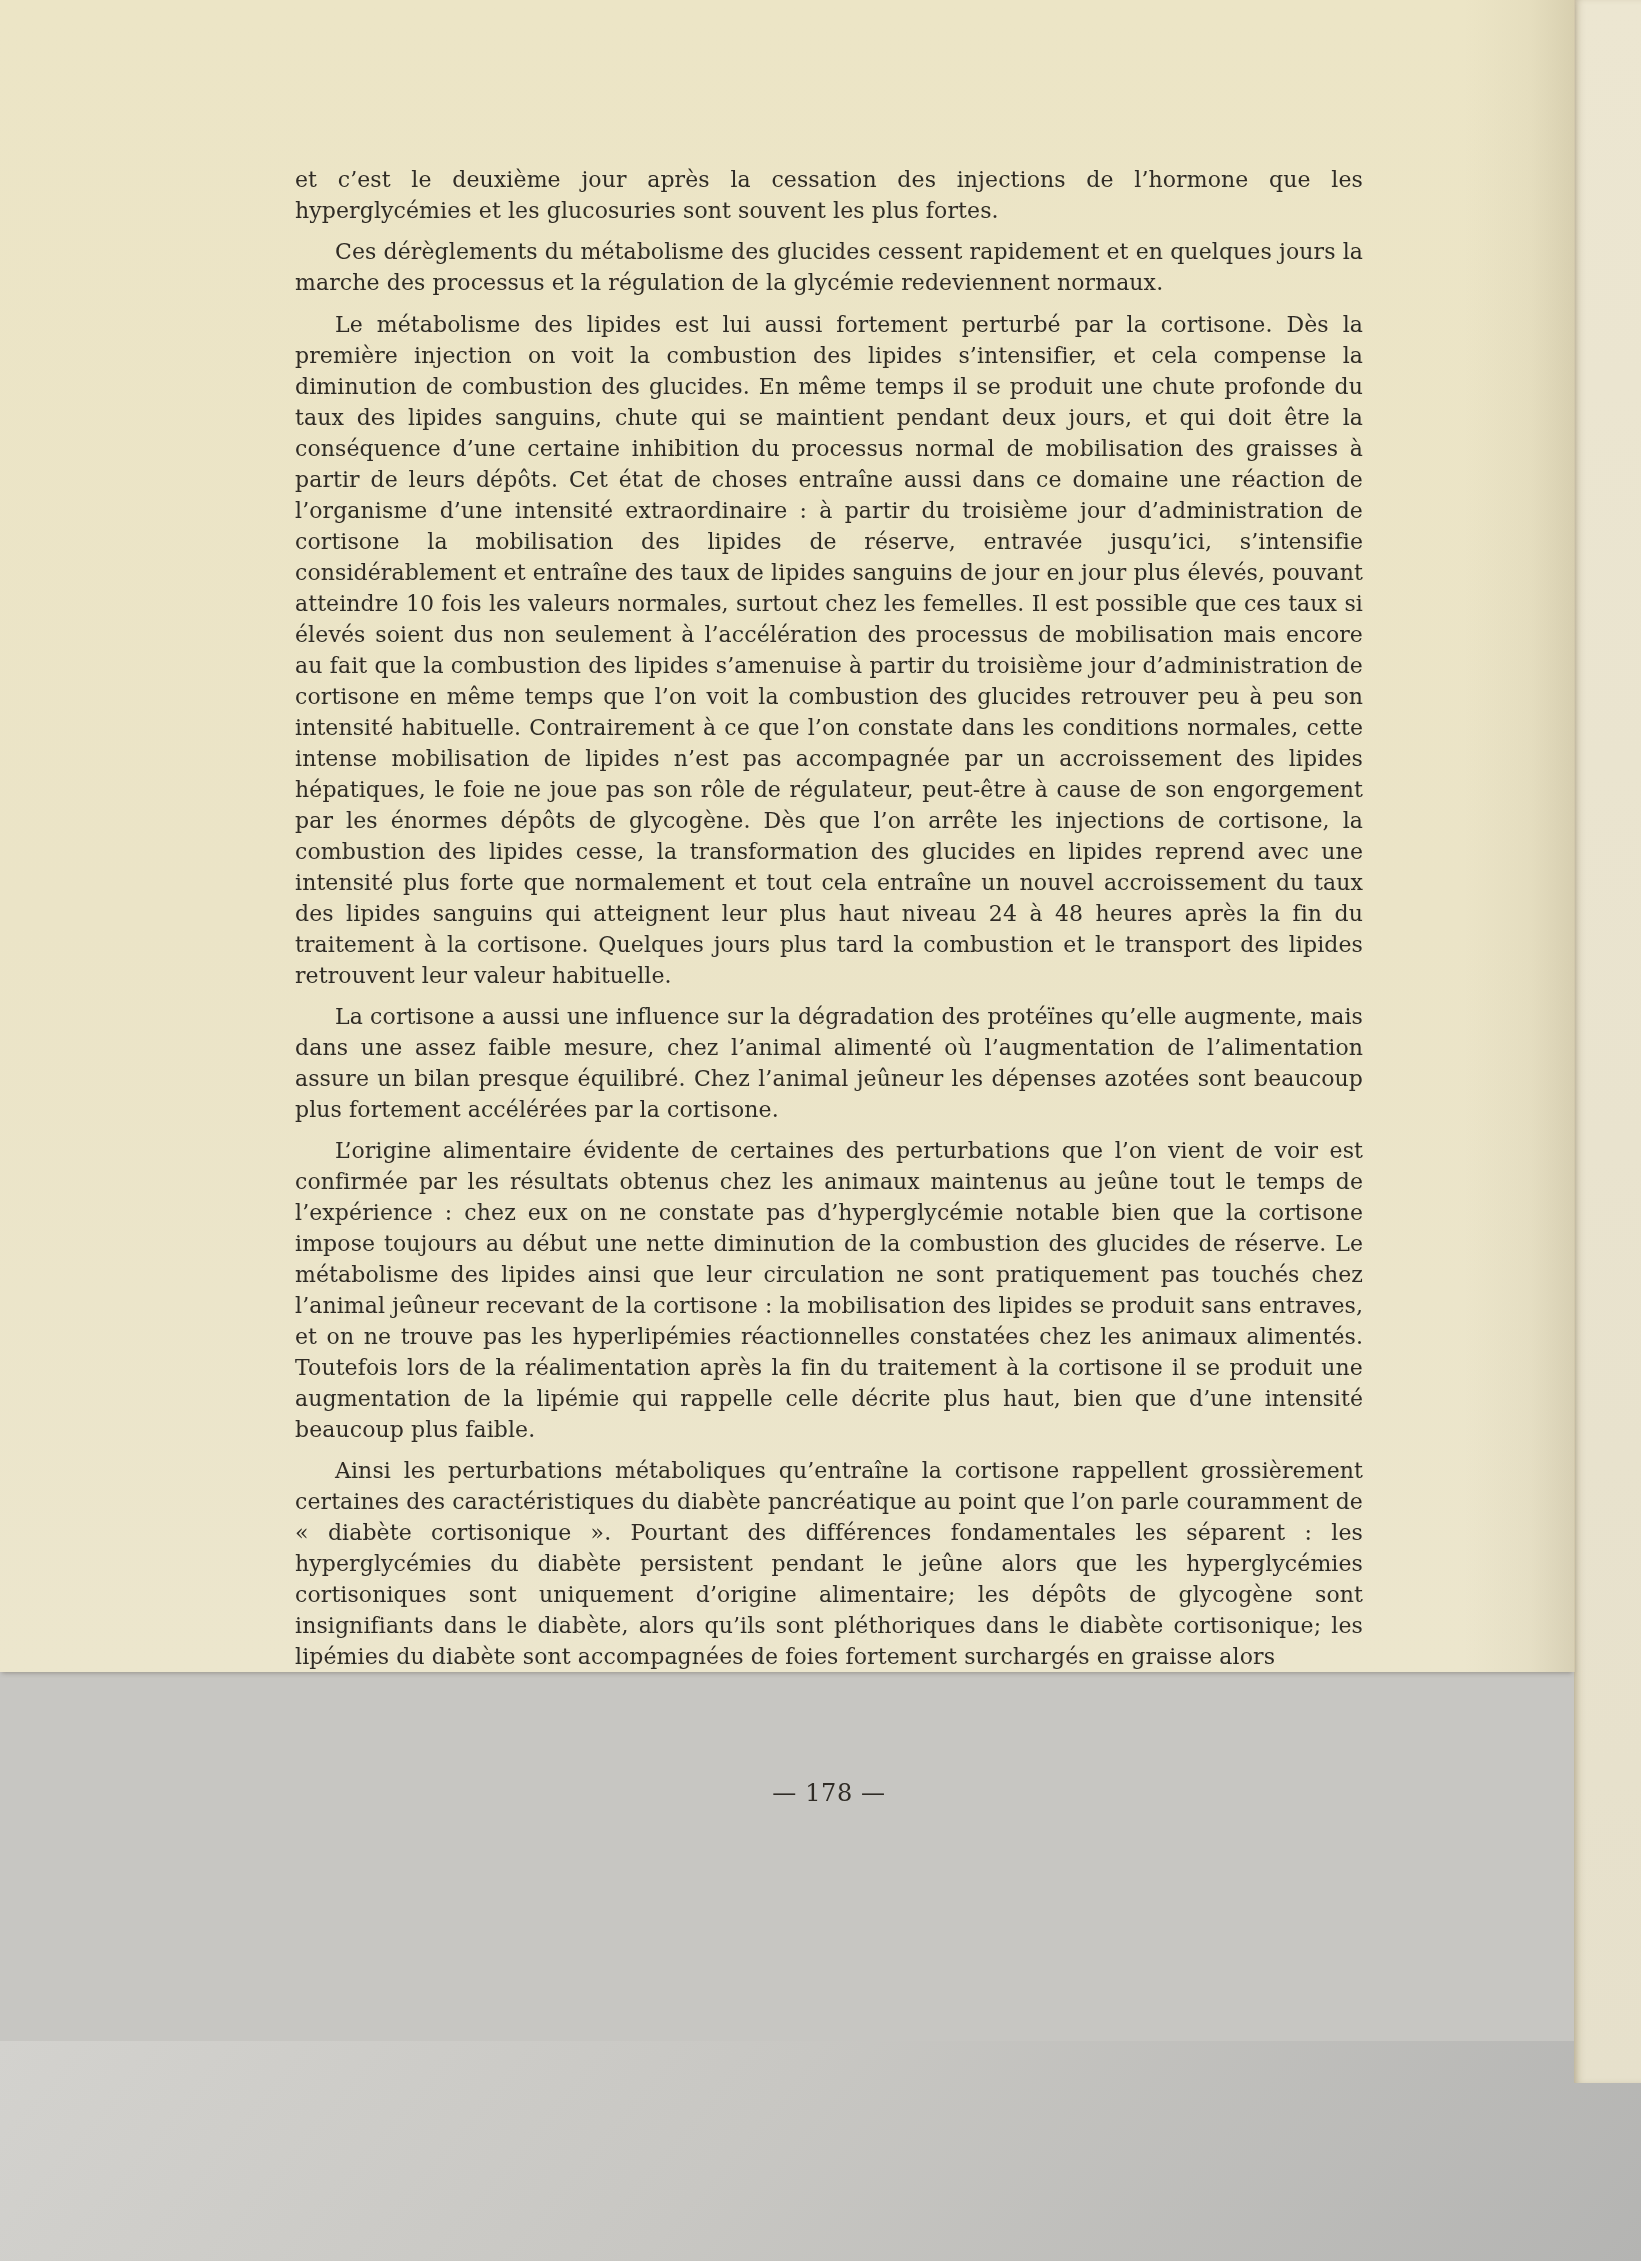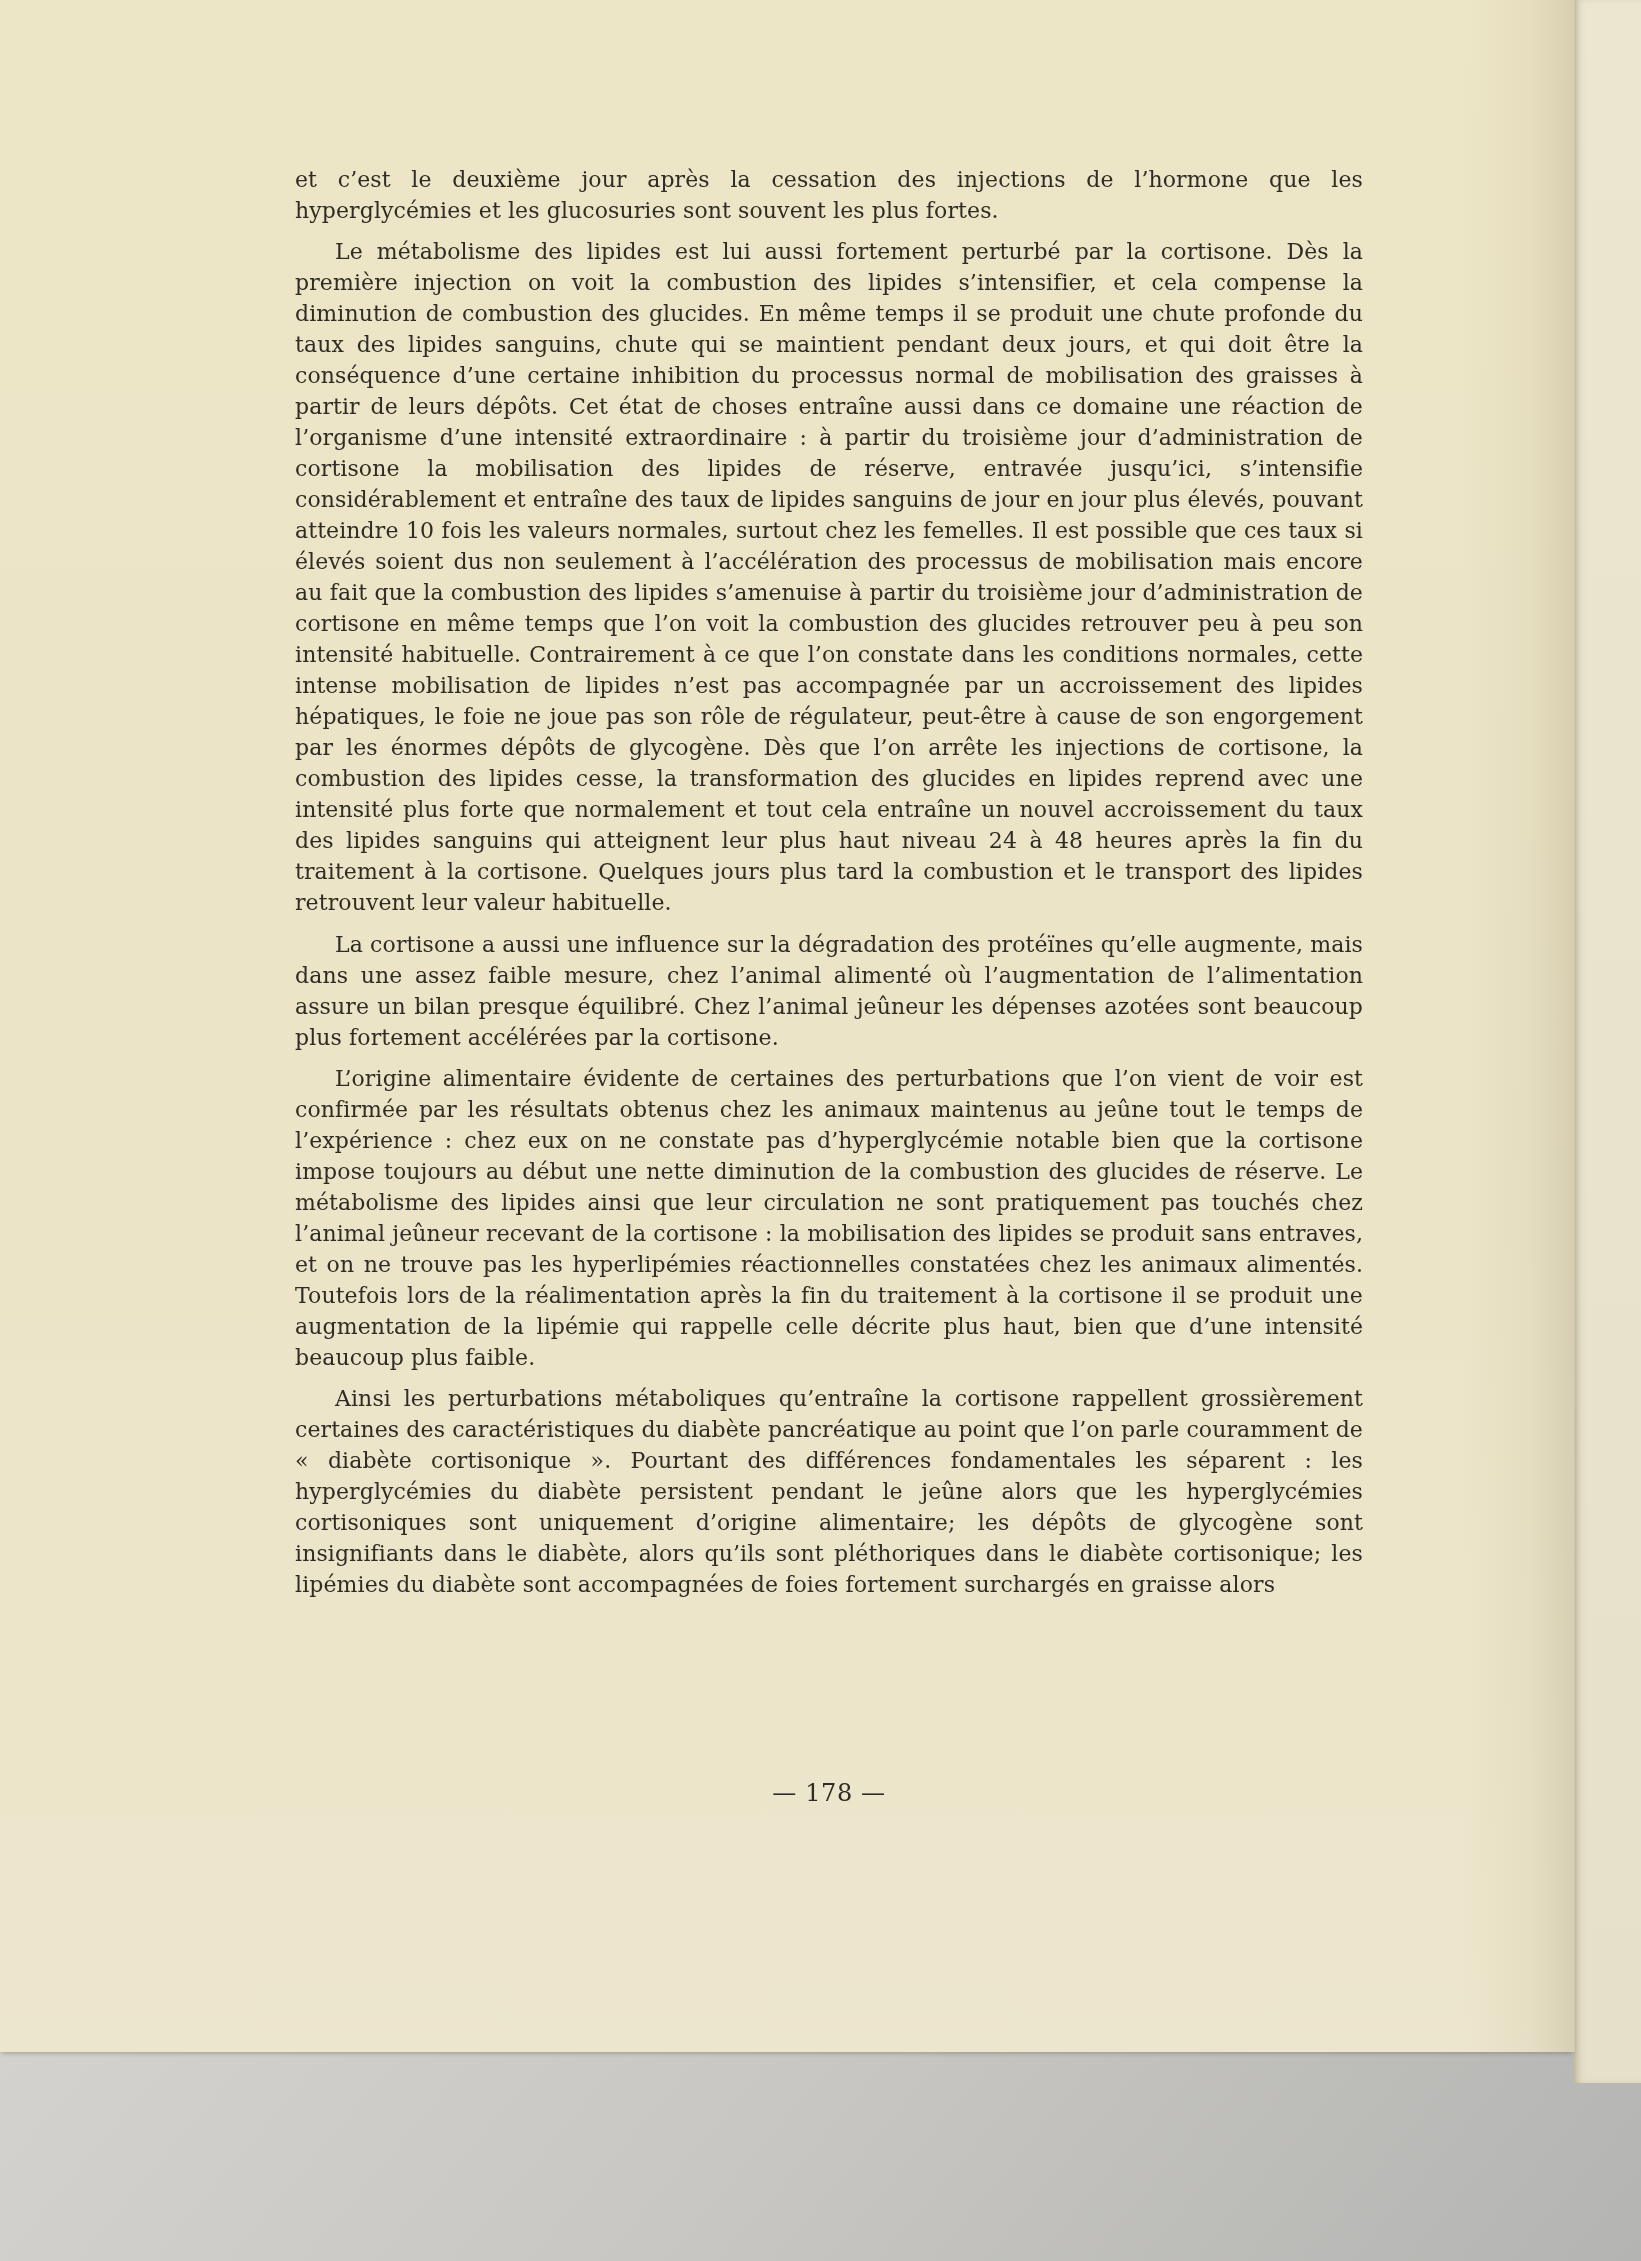--- a/index.html
+++ b/index.html
@@ -35,21 +35,21 @@
     background: linear-gradient(180deg, #ece6d1 0%, #e9e3ce 55%, #e6e0cb 100%);
     box-shadow: inset 6.5px 0 9px -4.5px rgba(110, 96, 62, 0.45);
   }
 
   
   .main-page {
     position: absolute;
     left: 0;
     top: 0;
     width: 1574px;
-    height: 2052px;
+    height: 1672px;
     background: linear-gradient(180deg, #ece5c6 0%, #ebe4c7 55%, #ece6cd 100%);
     border-right: 1.3px solid #d2c7ab;
     box-shadow: 0 3.2px 4.5px -1.9px rgba(90, 85, 70, 0.45);
   }
   
   .main-page::after {
     content: "";
     position: absolute;
     right: 0;
     top: 0;
@@ -97,20 +97,21 @@
 </style>
 </head>
 <body>
 
 <div class="scanner-bed"></div>
 <div class="under-page"></div>
 
 <div class="main-page">
   <div class="text-block">
     <p class="continuation">et c’est le deuxième jour après la cessation des injections de l’hormone que les hyperglycémies et les glucosuries sont souvent les plus fortes.</p>
+    <p>Ces dérèglements du métabolisme des glucides cessent rapidement et en quelques jours la marche des processus et la régulation de la glycémie redeviennent normaux.</p>
     <p>Le métabolisme des lipides est lui aussi fortement perturbé par la cortisone. Dès la première injection on voit la combustion des lipides s’intensifier, et cela compense la diminution de combustion des glucides. En même temps il se produit une chute profonde du taux des lipides sanguins, chute qui se maintient pendant deux jours, et qui doit être la conséquence d’une certaine inhibition du processus normal de mobilisation des graisses à partir de leurs dépôts. Cet état de choses entraîne aussi dans ce domaine une réaction de l’organisme d’une intensité extraordinaire : à partir du troisième jour d’administration de cortisone la mobilisation des lipides de réserve, entravée jusqu’ici, s’intensifie considérablement et entraîne des taux de lipides sanguins de jour en jour plus élevés, pouvant atteindre 10 fois les valeurs normales, surtout chez les femelles. Il est possible que ces taux si élevés soient dus non seulement à l’accélération des processus de mobilisation mais encore au fait que la combustion des lipides s’amenuise à partir du troisième jour d’administration de cortisone en même temps que l’on voit la combustion des glucides retrouver peu à peu son intensité habituelle. Contrairement à ce que l’on constate dans les conditions normales, cette intense mobilisation de lipides n’est pas accompagnée par un accroissement des lipides hépatiques, le foie ne joue pas son rôle de régulateur, peut-être à cause de son engorgement par les énormes dépôts de glycogène. Dès que l’on arrête les injections de cortisone, la combustion des lipides cesse, la transformation des glucides en lipides reprend avec une intensité plus forte que normalement et tout cela entraîne un nouvel accroissement du taux des lipides sanguins qui atteignent leur plus haut niveau 24 à 48 heures après la fin du traitement à la cortisone. Quelques jours plus tard la combustion et le transport des lipides retrouvent leur valeur habituelle.</p>
     <p>La cortisone a aussi une influence sur la dégradation des protéïnes qu’elle augmente, mais dans une assez faible mesure, chez l’animal alimenté où l’augmentation de l’alimentation assure un bilan presque équilibré. Chez l’animal jeûneur les dépenses azotées sont beaucoup plus fortement accélérées par la cortisone.</p>
     <p>L’origine alimentaire évidente de certaines des perturbations que l’on vient de voir est confirmée par les résultats obtenus chez les animaux maintenus au jeûne tout le temps de l’expérience : chez eux on ne constate pas d’hyperglycémie notable bien que la cortisone impose toujours au début une nette diminution de la combustion des glucides de réserve. Le métabolisme des lipides ainsi que leur circulation ne sont pratiquement pas touchés chez l’animal jeûneur recevant de la cortisone : la mobilisation des lipides se produit sans entraves, et on ne trouve pas les hyperlipémies réactionnelles constatées chez les animaux alimentés. Toutefois lors de la réalimentation après la fin du traitement à la cortisone il se produit une augmentation de la lipémie qui rappelle celle décrite plus haut, bien que d’une intensité beaucoup plus faible.</p>
     <p>Ainsi les perturbations métaboliques qu’entraîne la cortisone rappellent grossièrement certaines des caractéristiques du diabète pancréatique au point que l’on parle couramment de « diabète cortisonique ». Pourtant des différences fondamentales les séparent : les hyperglycémies du diabète persistent pendant le jeûne alors que les hyperglycémies cortisoniques sont uniquement d’origine alimentaire; les dépôts de glycogène sont insignifiants dans le diabète, alors qu’ils sont pléthoriques dans le diabète cortisonique; les lipémies du diabète sont accompagnées de foies fortement surchargés en graisse alors</p>
   </div>
   <div class="page-number">— 178 —</div>
 </div>
 
 
 </body></html>

